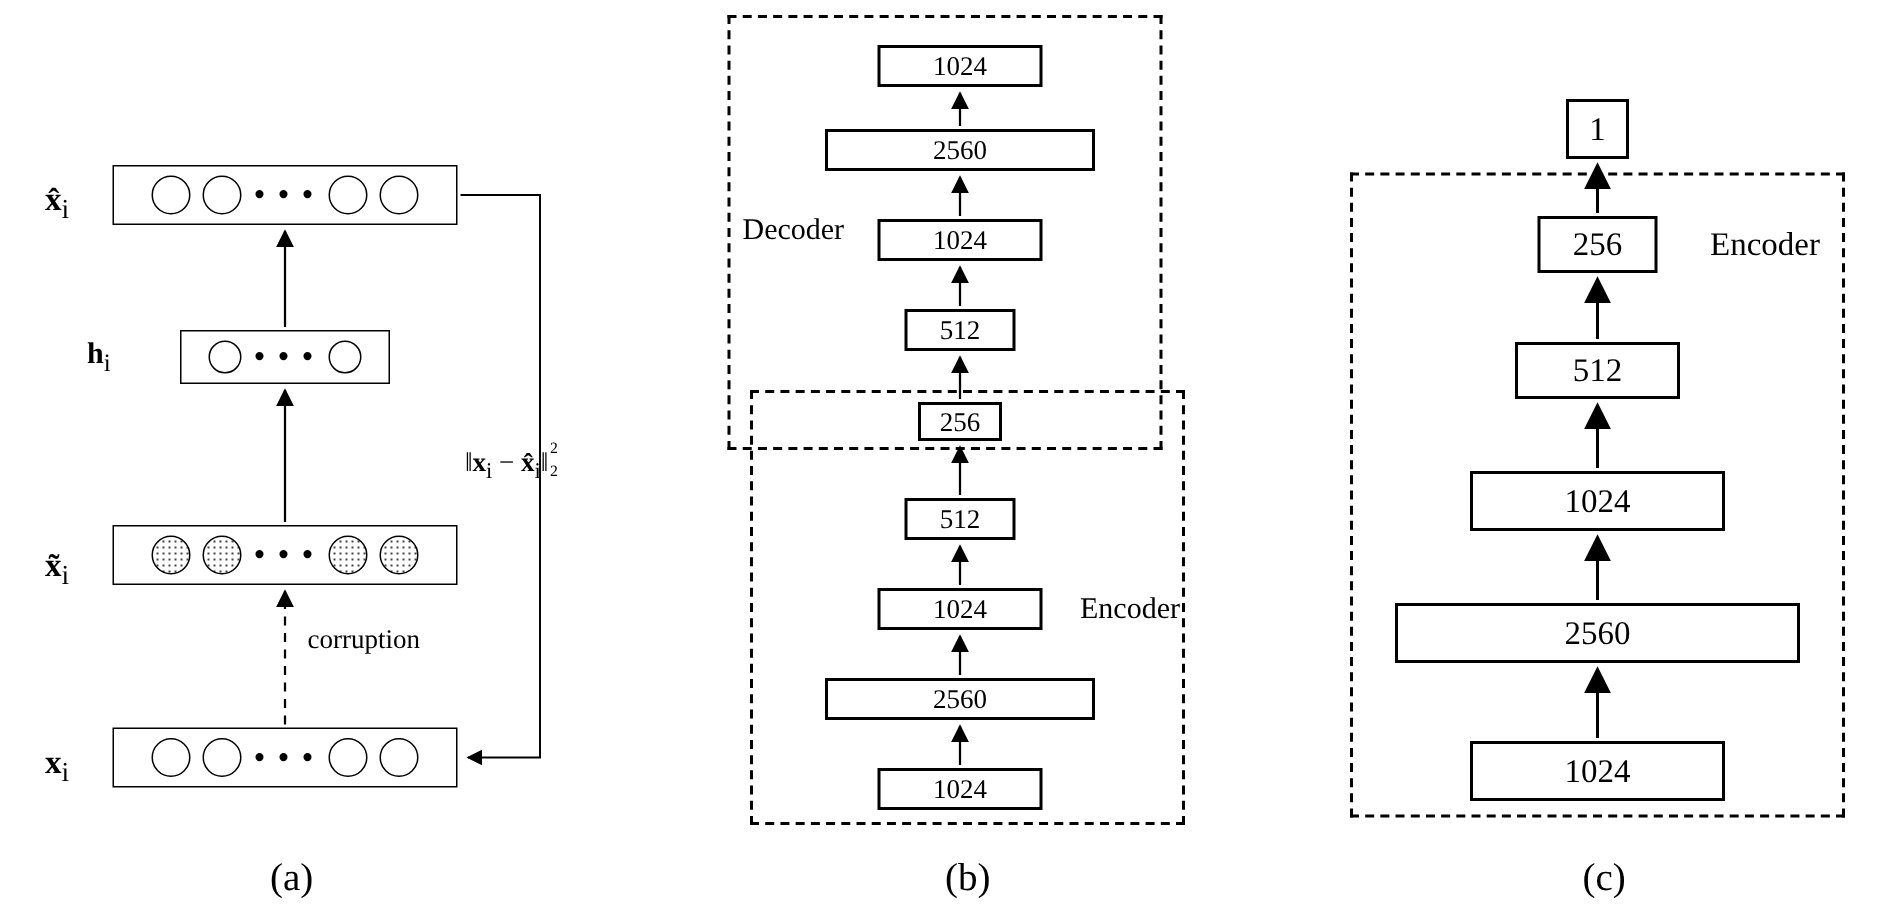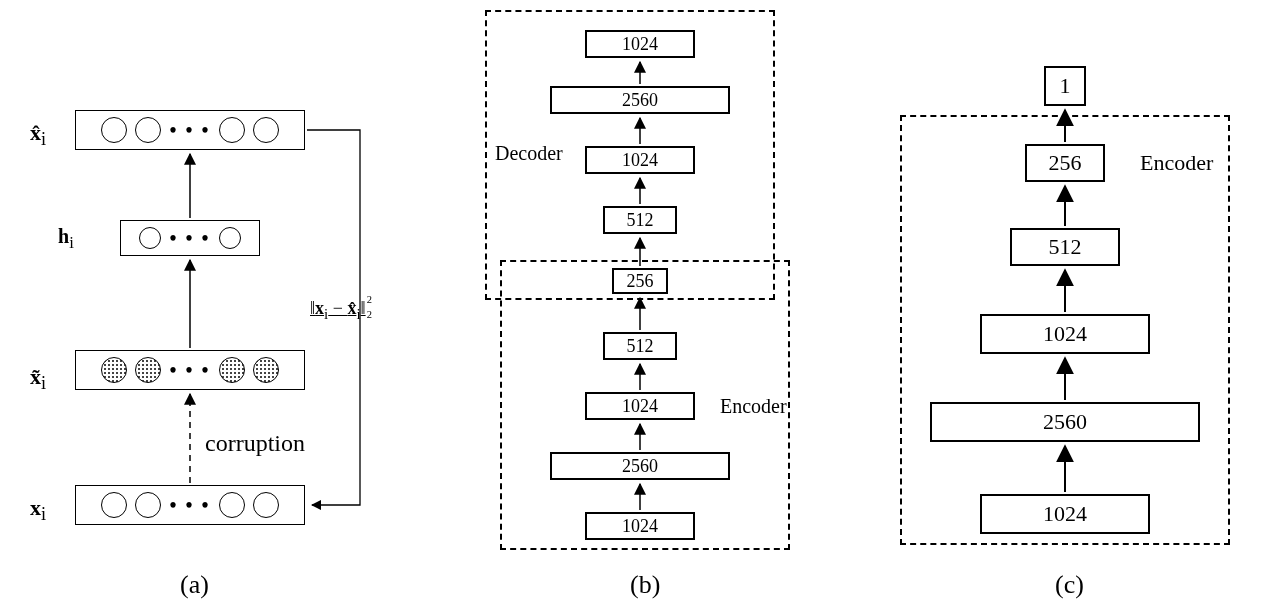--- a/index.html
+++ b/index.html
@@ -118,23 +118,23 @@
     </div>
 
     <div class="abs node-row" style="left:75px; top:110px; width:230px; height:40px;">
       <span class="node"></span>
       <span class="node"></span>
       <span class="dots">• • •</span>
       <span class="node"></span>
       <span class="node"></span>
     </div>
 
-    <div class="abs" style="left:205px; top:430px; font-size:24px;">corruption</div>
-
-    <div class="abs math" style="left:310px; top:298px; font-size:18px; white-space:nowrap;text-decoration:underline;">
+    <div class="abs" style="left:205px; top:416px; font-size:18px;">corruption</div>
+
+    <div class="abs math" style="left:310px; top:298px; font-size:18px; white-space:nowrap;">
       <span>‖</span><span style="font-weight:bold;">x</span><sub>i</sub><span> − </span><span style="font-weight:bold;">x̂</span><sub>i</sub><span>‖</span><span style="font-size:0.7em; position:relative;"><sub style="position:absolute; left:1px; top:0.6em;">2</sub><sup style="position:absolute; left:1px; top:-0.9em;">2</sup></span>
     </div>
 
     <svg class="ovl" width="420" height="616">
       <defs>
         <marker id="ah" viewBox="0 0 10 10" refX="9" refY="5" markerWidth="8" markerHeight="8" orient="auto-start-reverse">
           <path d="M 0 0 L 10 5 L 0 10 z" fill="#000"></path>
         </marker>
       </defs>
 

